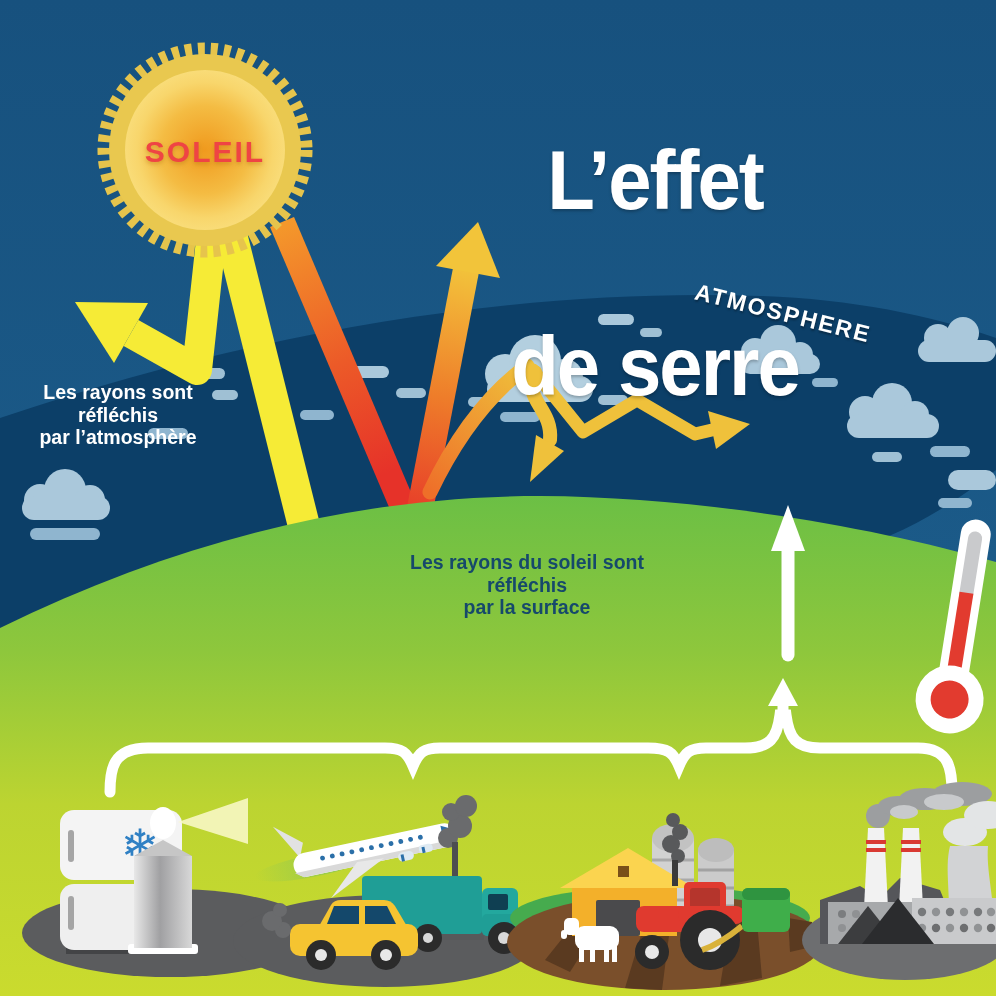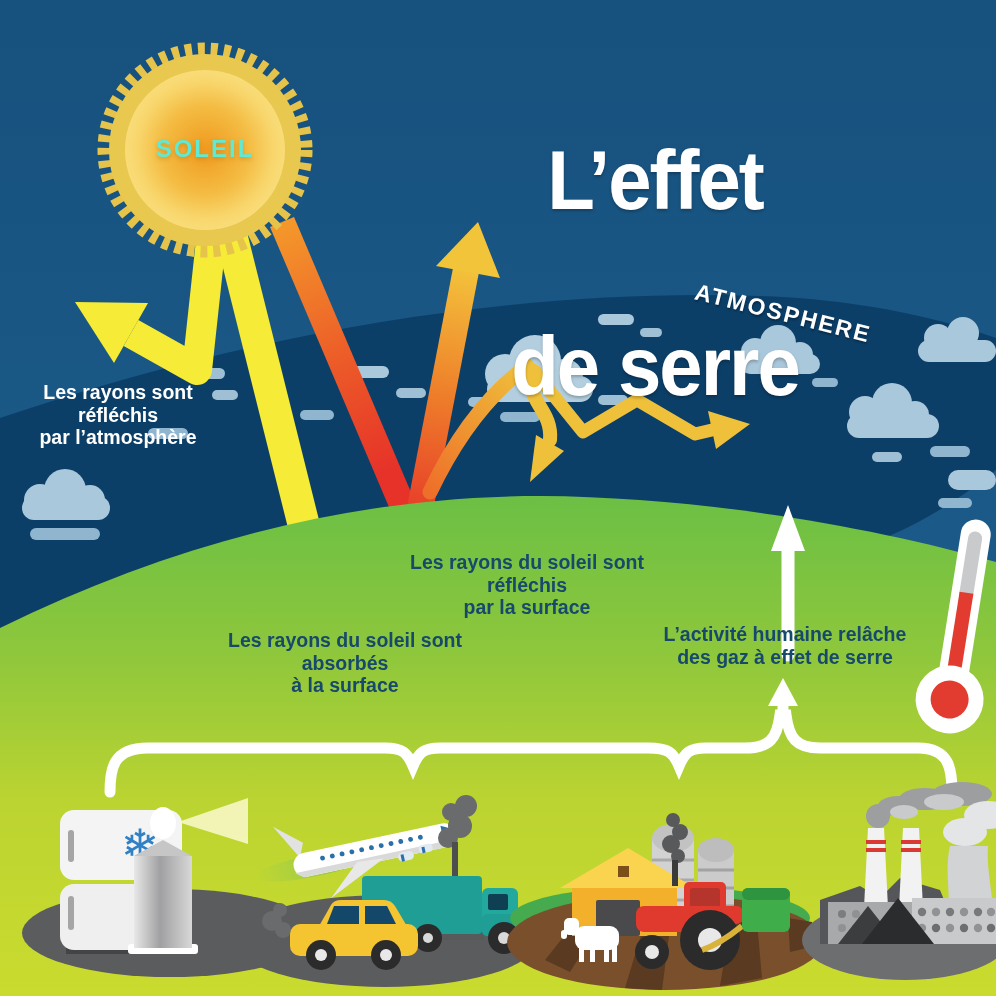--- a/index.html
+++ b/index.html
@@ -4,21 +4,21 @@
 <style>
   html,body{margin:0;padding:0;background:#222;}
   #stage{position:relative;width:996px;height:996px;overflow:hidden;
          font-family:"Liberation Sans",sans-serif;}
   #art{position:absolute;left:0;top:0;}
   .txt{position:absolute;white-space:pre-line;text-align:center;
        font-weight:bold;line-height:1.16;}
   .title{font-size:78px;line-height:88px;color:#fff;letter-spacing:-2px;
          font-weight:bold;transform:scaleY(1.06);transform-origin:top center;
          text-shadow:0 2px 3px rgba(0,0,0,.25);}
-  .soleil{font-size:24px;color:#5eead4;letter-spacing:2px;
+  .soleil{font-size:30px;color:#ef4444;letter-spacing:2px;
           text-shadow:0 2px 4px rgba(185,120,20,.55);}
   .atmo{font-size:23px;color:#fff;letter-spacing:2px;
         transform:rotate(14deg);transform-origin:center;
         text-shadow:1px 2px 2px rgba(0,0,0,.3);}
   .cap{font-size:19.5px;}
   .cap.white{color:#ffffff;}
   .cap.navy{color:#16496b;}
 </style>
 </head>
 <body>
@@ -385,19 +385,15 @@
   <div class="txt soleil" style="left:115px;top:135px;width:180px;">SOLEIL</div>
 
   <div class="txt atmo" style="left:683px;top:300px;width:200px;">ATMOSPHERE</div>
 
   <div class="txt cap white" style="left:3px;top:381px;width:230px;">Les rayons sont réfléchis
 par l’atmosphère</div>
 
   <div class="txt cap navy" style="left:377px;top:551px;width:300px;">Les rayons du soleil sont réfléchis
 par la surface</div>
 
-  <div class="txt cap navy" style="left:195px;top:629px;width:300px;">Les rayons du soleil sont absorbés
-à la surface</div>
-
-
-  <div class="txt cap navy" style="left:635px;top:623px;width:300px;">L’activité humaine relâche
-des gaz à effet de serre</div>
+
+
 </div>
 
 </body></html>

